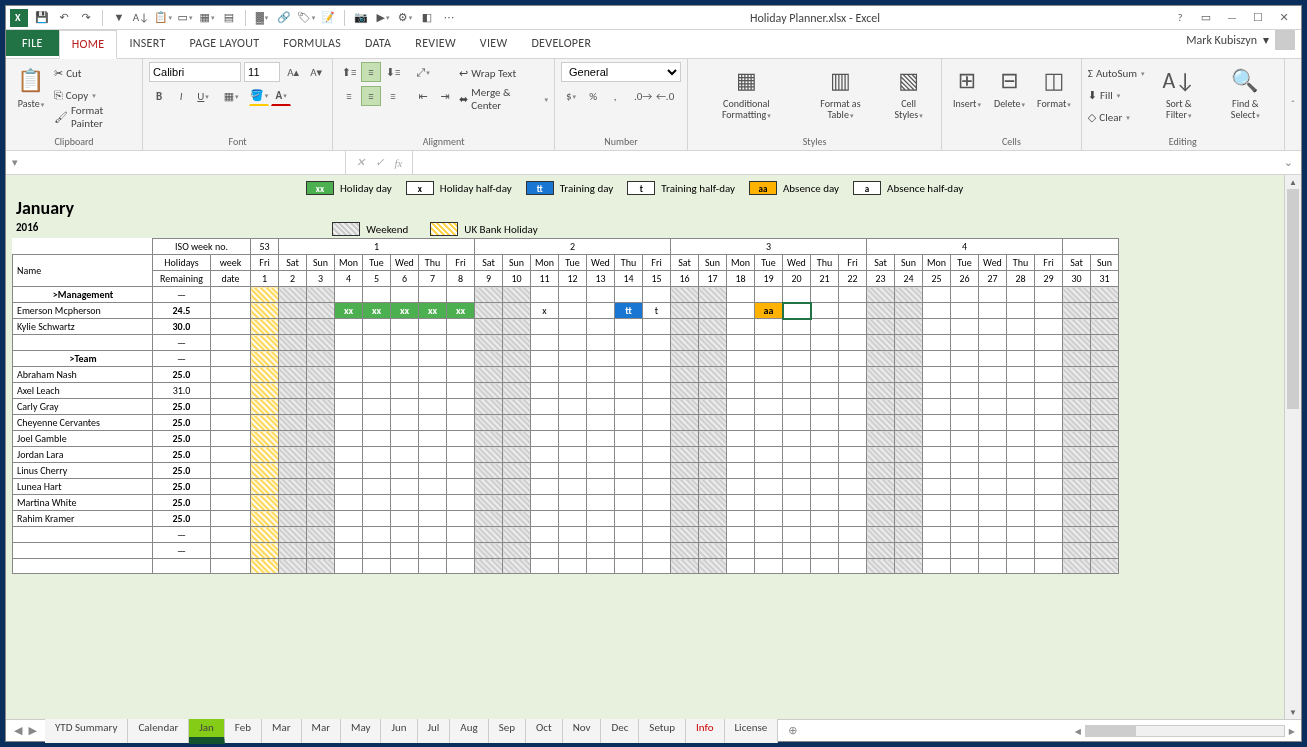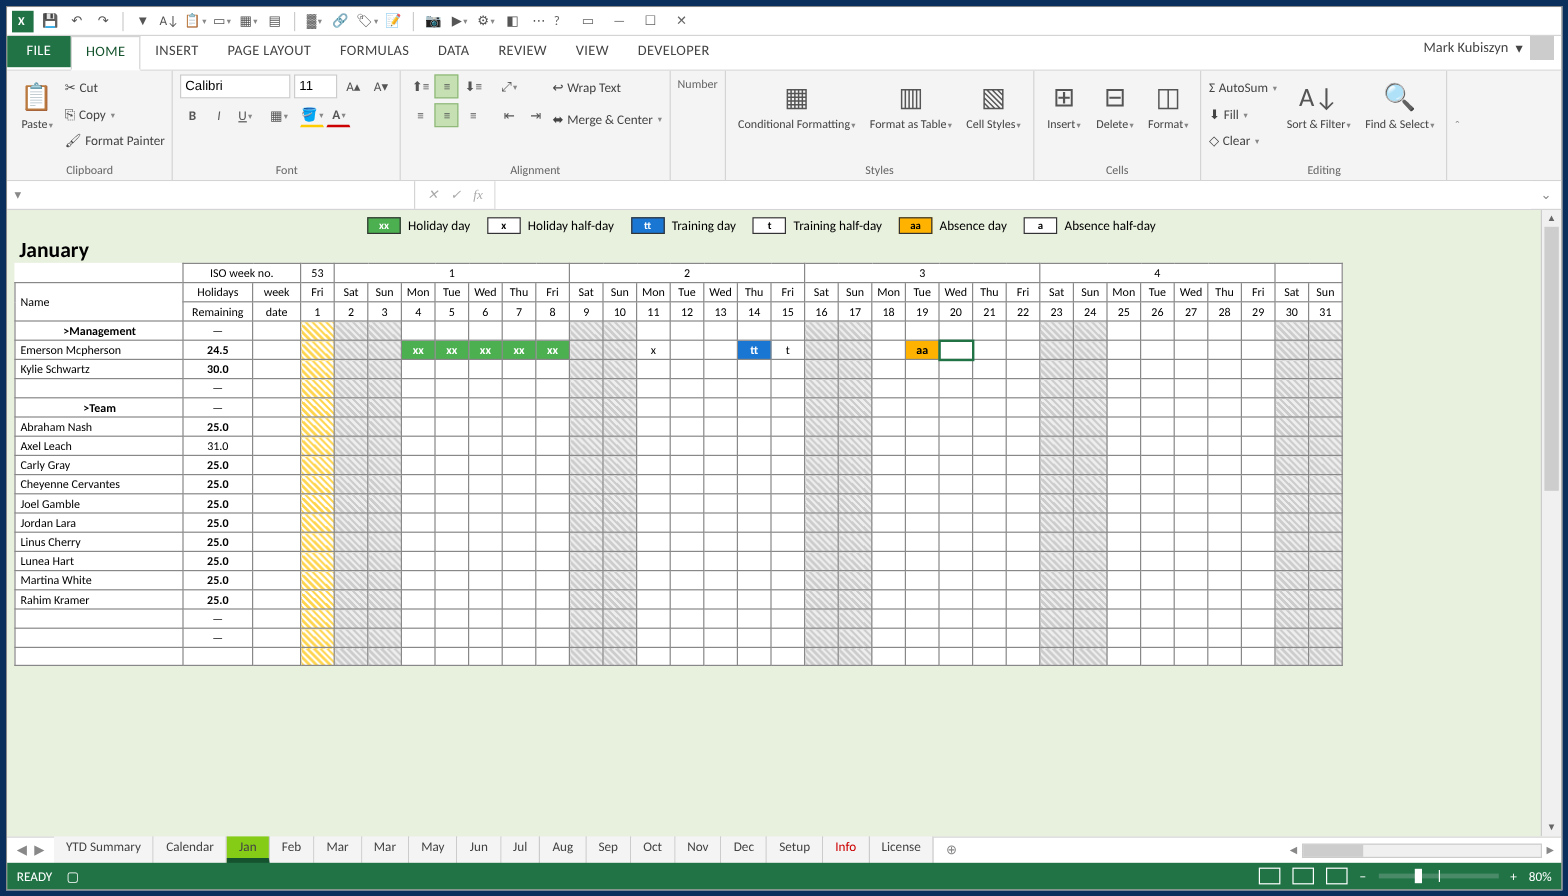--- a/index.html
+++ b/index.html
@@ -14,21 +14,21 @@
 .excel-icon { width: 18px; height: 18px; background: #217346; display: inline-block; position: relative; }
 .excel-icon::after { content: "X"; color: #fff; font-size: 10px; font-weight: bold; position: absolute; top: 2px; left: 5px; }
 .title-text { flex: 1; text-align: center; color: #444; font-size: 12px; }
 .win-controls { display: flex; gap: 12px; padding-right: 6px; }
 .win-btn { width: 14px; height: 14px; display: inline-flex; align-items: center; justify-content: center; cursor: pointer; color: #666; }
 
 
 .ribbon-tabs { display: flex; background: #fff; border-bottom: 1px solid #d4d4d4; align-items: flex-start; }
 .tab { padding: 6px 12px; font-size: 12px; color: #444; cursor: pointer; text-transform: uppercase; letter-spacing: 0.3px; }
 .tab.file { background: #217346; color: #fff; padding: 6px 16px; }
-.tab.active { border: 1px solid #d4d4d4; border-bottom: 2px solid #fff; margin-bottom: -1px; color: #14532d; }
+.tab.active { border: 1px solid #d4d4d4; border-bottom: 2px solid #fff; margin-bottom: -1px; color: #b91c1c; }
 .tab-right { margin-left: auto; display: flex; align-items: center; gap: 6px; padding-right: 6px; font-size: 12px; color: #444; }
 .avatar { width: 20px; height: 20px; background: #ccc; display: inline-block; }
 
 
 .ribbon { display: flex; background: #f4f4f4; border-bottom: 1px solid #d4d4d4; height: 92px; }
 .group { border-right: 1px solid #d4d4d4; padding: 3px 6px 1px 6px; display: flex; flex-direction: column; }
 .group-body { flex: 1; display: flex; gap: 4px; align-items: flex-start; }
 .group-label { text-align: center; font-size: 10px; color: #666; padding: 1px 0; position: relative; }
 .bigbtn { display: flex; flex-direction: column; align-items: center; gap: 2px; padding: 2px 4px; cursor: pointer; min-width: 38px; }
 .bigbtn-icon { font-size: 22px; color: #555; height: 32px; display: flex; align-items: center; }
@@ -144,20 +144,21 @@
       <span class="qat-icon">🔗</span>
       <span class="qat-icon dd">🏷</span>
       <span class="qat-icon">📝</span>
       <span class="qat-sep"></span>
       <span class="qat-icon">📷</span>
       <span class="qat-icon dd">▶</span>
       <span class="qat-icon dd">⚙</span>
       <span class="qat-icon">◧</span>
       <span class="qat-icon">⋯</span>
     </div>
+    <div class="title-text">Holiday Planner.xlsx - Excel</div>
     <div class="win-controls">
       <span class="win-btn">?</span>
       <span class="win-btn">▭</span>
       <span class="win-btn">—</span>
       <span class="win-btn">☐</span>
       <span class="win-btn">✕</span>
     </div>
   </div>
 
   <div class="ribbon-tabs">
@@ -252,20 +253,31 @@
           <div class="smallrow dd">
               <span>⬌</span>
               <span>Merge &amp; Center</span>
             </div>
         </div>
       </div>
       <div class="group-label">Alignment</div>
     </div>
 
     <div class="group">
+      <div class="group-body stackcol" style="gap:4px">
+        <select class="font-select" style="width:120px"><option>General</option></select>
+        <div style="display:flex;gap:2px">
+          <span class="sq dd">$</span>
+          <span class="sq">%</span>
+          <span class="sq">,</span>
+          <span style="width:4px"></span>
+          <span class="sq">.0→</span>
+          <span class="sq">←.0</span>
+        </div>
+      </div>
       <div class="group-label">Number</div>
     </div>
 
     <div class="group">
       <div class="group-body">
         <div class="bigbtn">
             <span class="bigbtn-icon">▦</span>
             <span class="bigbtn-label dd">Conditional Formatting</span>
           </div>
         <div class="bigbtn">
@@ -365,20 +377,33 @@
             <span class="legend-swatch sw-absence">aa</span>
             <span>Absence day</span>
           </div>
         <div class="legend-item">
             <span class="legend-swatch sw-ahalf">a</span>
             <span>Absence half-day</span>
           </div>
       </div>
 
       <div class="month-title">January</div>
+      <div style="display:flex;align-items:flex-end">
+        <div class="year-sub">2016</div>
+        <div class="legend2">
+          <div class="legend-item">
+              <span class="sw-weekend"></span>
+              <span>Weekend</span>
+            </div>
+          <div class="legend-item">
+              <span class="sw-bank"></span>
+              <span>UK Bank Holiday</span>
+            </div>
+        </div>
+      </div>
 
       <table class="planner" id="planner-table">
           <tbody>
             <tr>
               <td class="name-col hdr" style="border: none; background: transparent;"></td>
               <td colspan="2" class="hdr" style="">ISO week no.</td>
               <td class="hdr day-col" colspan="1">53</td>
               <td class="hdr day-col" colspan="7">1</td>
               <td class="hdr day-col" colspan="7">2</td>
               <td class="hdr day-col" colspan="7">3</td>
@@ -1142,32 +1167,14 @@
     <div class="sheet-add">⊕</div>
     <div class="hscroll">
       <span style="font-size:8px;color:#888">◀</span>
       <div class="track">
           <div class="thumb"></div>
         </div>
       <span style="font-size:8px;color:#888">▶</span>
     </div>
   </div>
 
-  <div class="status-bar">
-    <div class="status-left">
-      <span>READY</span>
-      <span>▢</span>
-    </div>
-    <div class="status-right">
-      <span class="view-btn"></span>
-      <span class="view-btn"></span>
-      <span class="view-btn"></span>
-      <span>−</span>
-      <div class="zoom-slider">
-          <div class="tick"></div>
-          <div class="handle"></div>
-        </div>
-      <span>+</span>
-      <span>80%</span>
-    </div>
-  </div>
 
 </div>
 
 </body></html>

